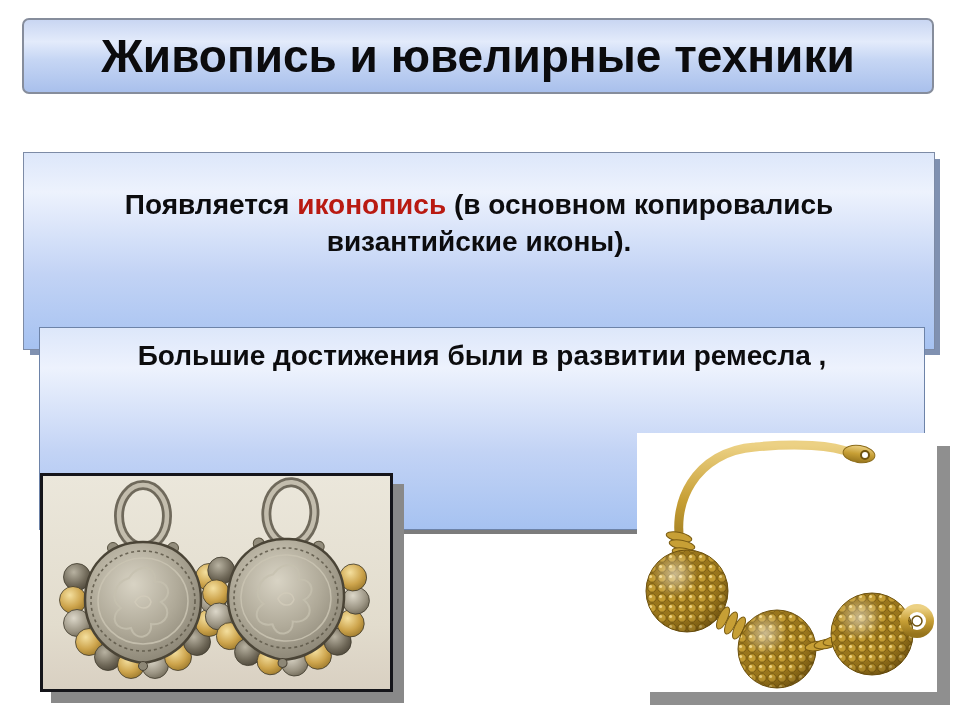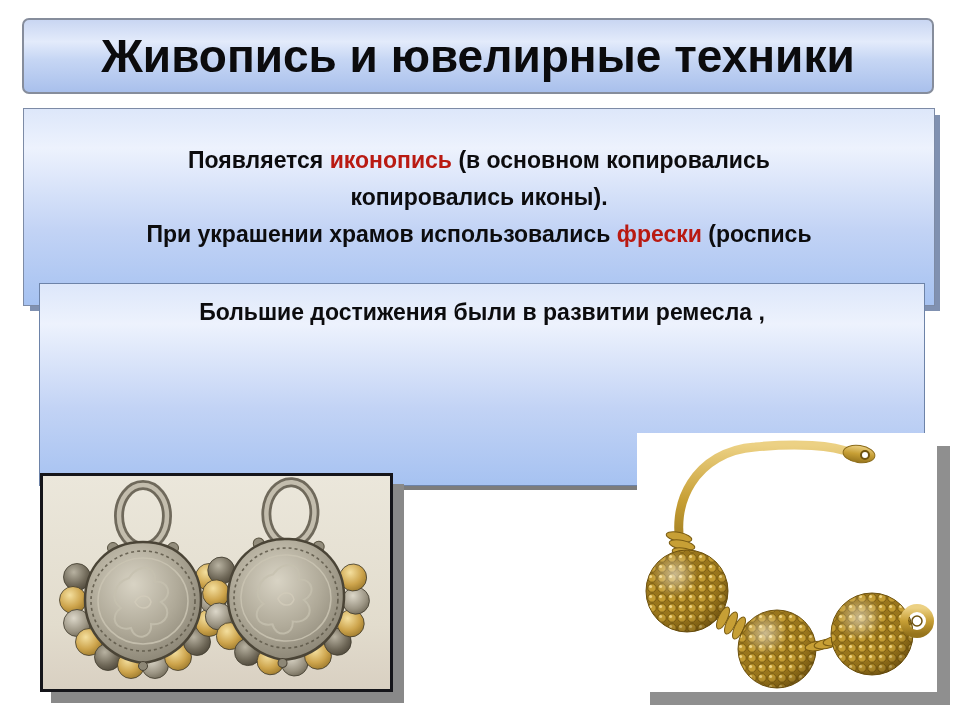--- a/index.html
+++ b/index.html
@@ -14,21 +14,21 @@
     background:linear-gradient(180deg,#c9d6f2 0%,#e3ebfb 30%,#c6d6f4 55%,#a9c0ec 100%);
     display:flex;align-items:center;justify-content:center;
   }
   .title-box span{
     font-size:46px;font-weight:900;color:#0b0b0d;letter-spacing:0px;white-space:nowrap;
   }
   
   .box{
     position:absolute;box-sizing:border-box;
     background:linear-gradient(180deg,#dde7fa 0%,#edf2fd 20%,#c2d3f5 62%,#a6c2f1 100%);
-    text-align:center;color:#0c0c0e;font-weight:bold;font-size:23px;line-height:37px;
+    text-align:center;color:#0c0c0e;font-weight:bold;font-size:28px;line-height:37px;margin-top:44px;
   }
   .box1{
     left:23px;top:108px;width:912px;height:198px;z-index:1;
     border:1px solid #7d8ba6;
     box-shadow:6px 6px 0 -1px #8091b1;
     padding-top:33px;
   }
   .box2{
     left:39px;top:283px;width:886px;height:203px;z-index:2;
     border:1px solid #6d83a8;
@@ -54,22 +54,21 @@
 <body>
 
 <div class="slide">
 
   <div class="title-box">
     <span>Живопись и ювелирные техники</span>
   </div>
 
   <div class="box box1">
     <div><span>Появляется </span><span class="accent" style="color: rgb(185, 26, 18);">иконопись</span><span> (в основном копировались</span></div>
-    <div><span>копировались иконы).</span></div>
-    <div><span>При украшении храмов использовались </span><span class="accent" style="color: rgb(185, 26, 18);">фрески</span><span> (роспись</span></div>
+    <div><span>византийские иконы).</span></div>
   </div>
 
   <div class="box box2">
     <div><span>Большие достижения были в развитии ремесла ,</span></div>
   </div>
 
   <div class="photo photo-left">
     <svg viewBox="0 0 347 213" xmlns="http://www.w3.org/2000/svg">
       <defs>
         <linearGradient id="lbg" x1="0" y1="0" x2="0" y2="1">

